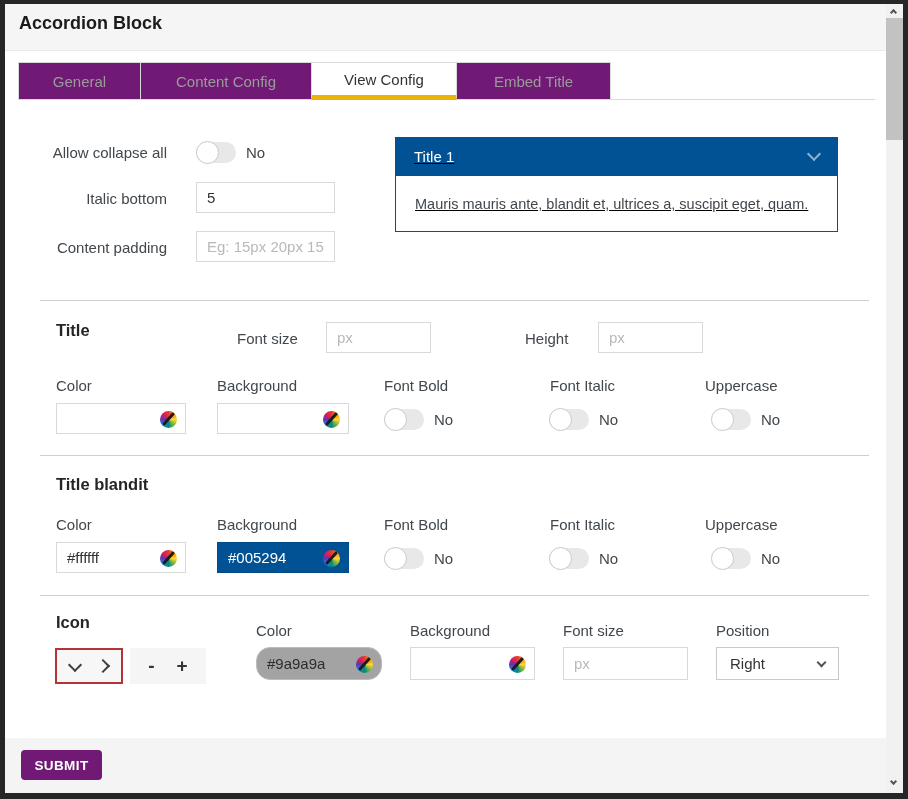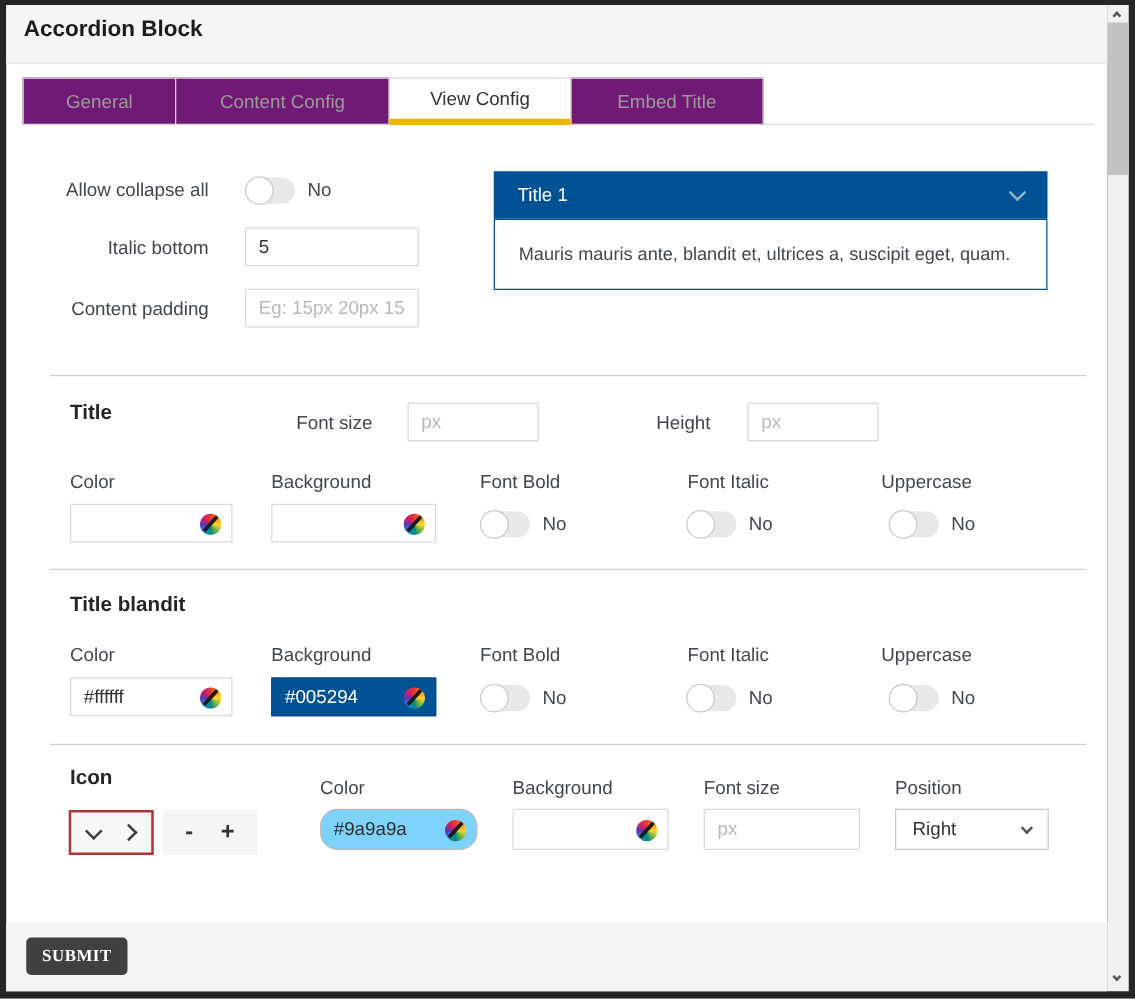--- a/index.html
+++ b/index.html
@@ -74,21 +74,21 @@
     <span class="knob"></span>
   </div>
   <div class="abs toggle-label" style="left:246px;top:144px;">No</div>
 
   <div class="abs lbl" style="left:40px;top:190px;width:127px;text-align:right;">Italic bottom</div>
   <input class="abs input" style="left: 196px; top: 182px; width: 139px; height: 31px;" value="5">
 
   <div class="abs lbl" style="left:40px;top:239px;width:127px;text-align:right;">Content padding</div>
   <input class="abs input" style="left: 196px; top: 231px; width: 139px; height: 31px;" placeholder="Eg: 15px 20px 15p">
 
-  <div class="abs" style="left:395px;top:137px;width:443px;">
+  <div class="abs" style="left:395px;top:137px;width:443px;text-decoration:underline;">
     <div class="acc-header" style="height: 38px; color: rgb(255, 255, 255); font-size: 15px; background-color: rgb(0, 82, 148);">
       <span>Title 1</span>
       <span class="chev down" style="color:#8fb3cf;margin-top:-4px;"></span>
     </div>
     <div style="box-sizing: border-box; height: 57px; border: 1px solid rgb(0, 82, 148); display: flex; align-items: center; padding: 0px 19px; font-size: 14.5px; color: rgb(65, 71, 76);">
       <span>Mauris mauris ante, blandit et, ultrices a, suscipit eget, quam.</span>
     </div>
   </div>
 
   <div class="abs divider" style="top:300px;"></div>
@@ -168,35 +168,35 @@
     <span class="pm">-</span>
     <span class="pm">+</span>
   </div>
 
   <div class="abs lbl" style="left:256px;top:622px;">Color</div>
   <div class="abs lbl" style="left:410px;top:622px;">Background</div>
   <div class="abs lbl" style="left:563px;top:622px;">Font size</div>
   <div class="abs lbl" style="left:716px;top:622px;">Position</div>
 
   <div class="abs" style="left:256px;top:647px;width:126px;height:33px;">
-    <input class="input" style="width: 100%; height: 100%; box-sizing: border-box; border-color: rgb(187, 187, 187); background-color: #7dd3fc; color: rgb(45, 45, 45); border-radius: 14px;" value="#9a9a9a">
+    <input class="input" style="width: 100%; height: 100%; box-sizing: border-box; border-color: rgb(187, 187, 187); background-color: #a3a3a3; color: rgb(45, 45, 45); border-radius: 14px;" value="#9a9a9a">
     <span class="colorwheel"></span>
   </div>
   <div class="abs" style="left:410px;top:647px;width:125px;height:33px;">
     <input class="input" style="width: 100%; height: 100%; box-sizing: border-box;">
     <span class="colorwheel"></span>
   </div>
   <input class="abs input" style="left: 563px; top: 647px; width: 125px; height: 33px;" placeholder="px">
 
   <div class="abs" style="left:716px;top:647px;width:123px;height:33px;border:1px solid #c9c9c9;background:#fff;display:flex;align-items:center;justify-content:space-between;padding:0 13px;cursor:pointer;">
     <span style="font-size:15px;color:#333;">Right</span>
     <span class="chev down sm" style="color:#555;margin-top:-2px;"></span>
   </div>
 
   <div class="abs footer-bg"></div>
-  <button class="abs submit-btn" style="background-color: #404040; font-family: Liberation Serif, serif;">SUBMIT</button>
+  <button class="abs submit-btn" style="background-color: #701a75;">SUBMIT</button>
 
   <div class="abs scroll-track"></div>
   <div class="abs scroll-thumb"></div>
   <span class="abs chev up sm" style="left:891px;top:10px;color:#555;"></span>
   <span class="abs chev down sm" style="left:891px;top:779px;color:#555;"></span>
 
 </div>
 
 </body></html>

